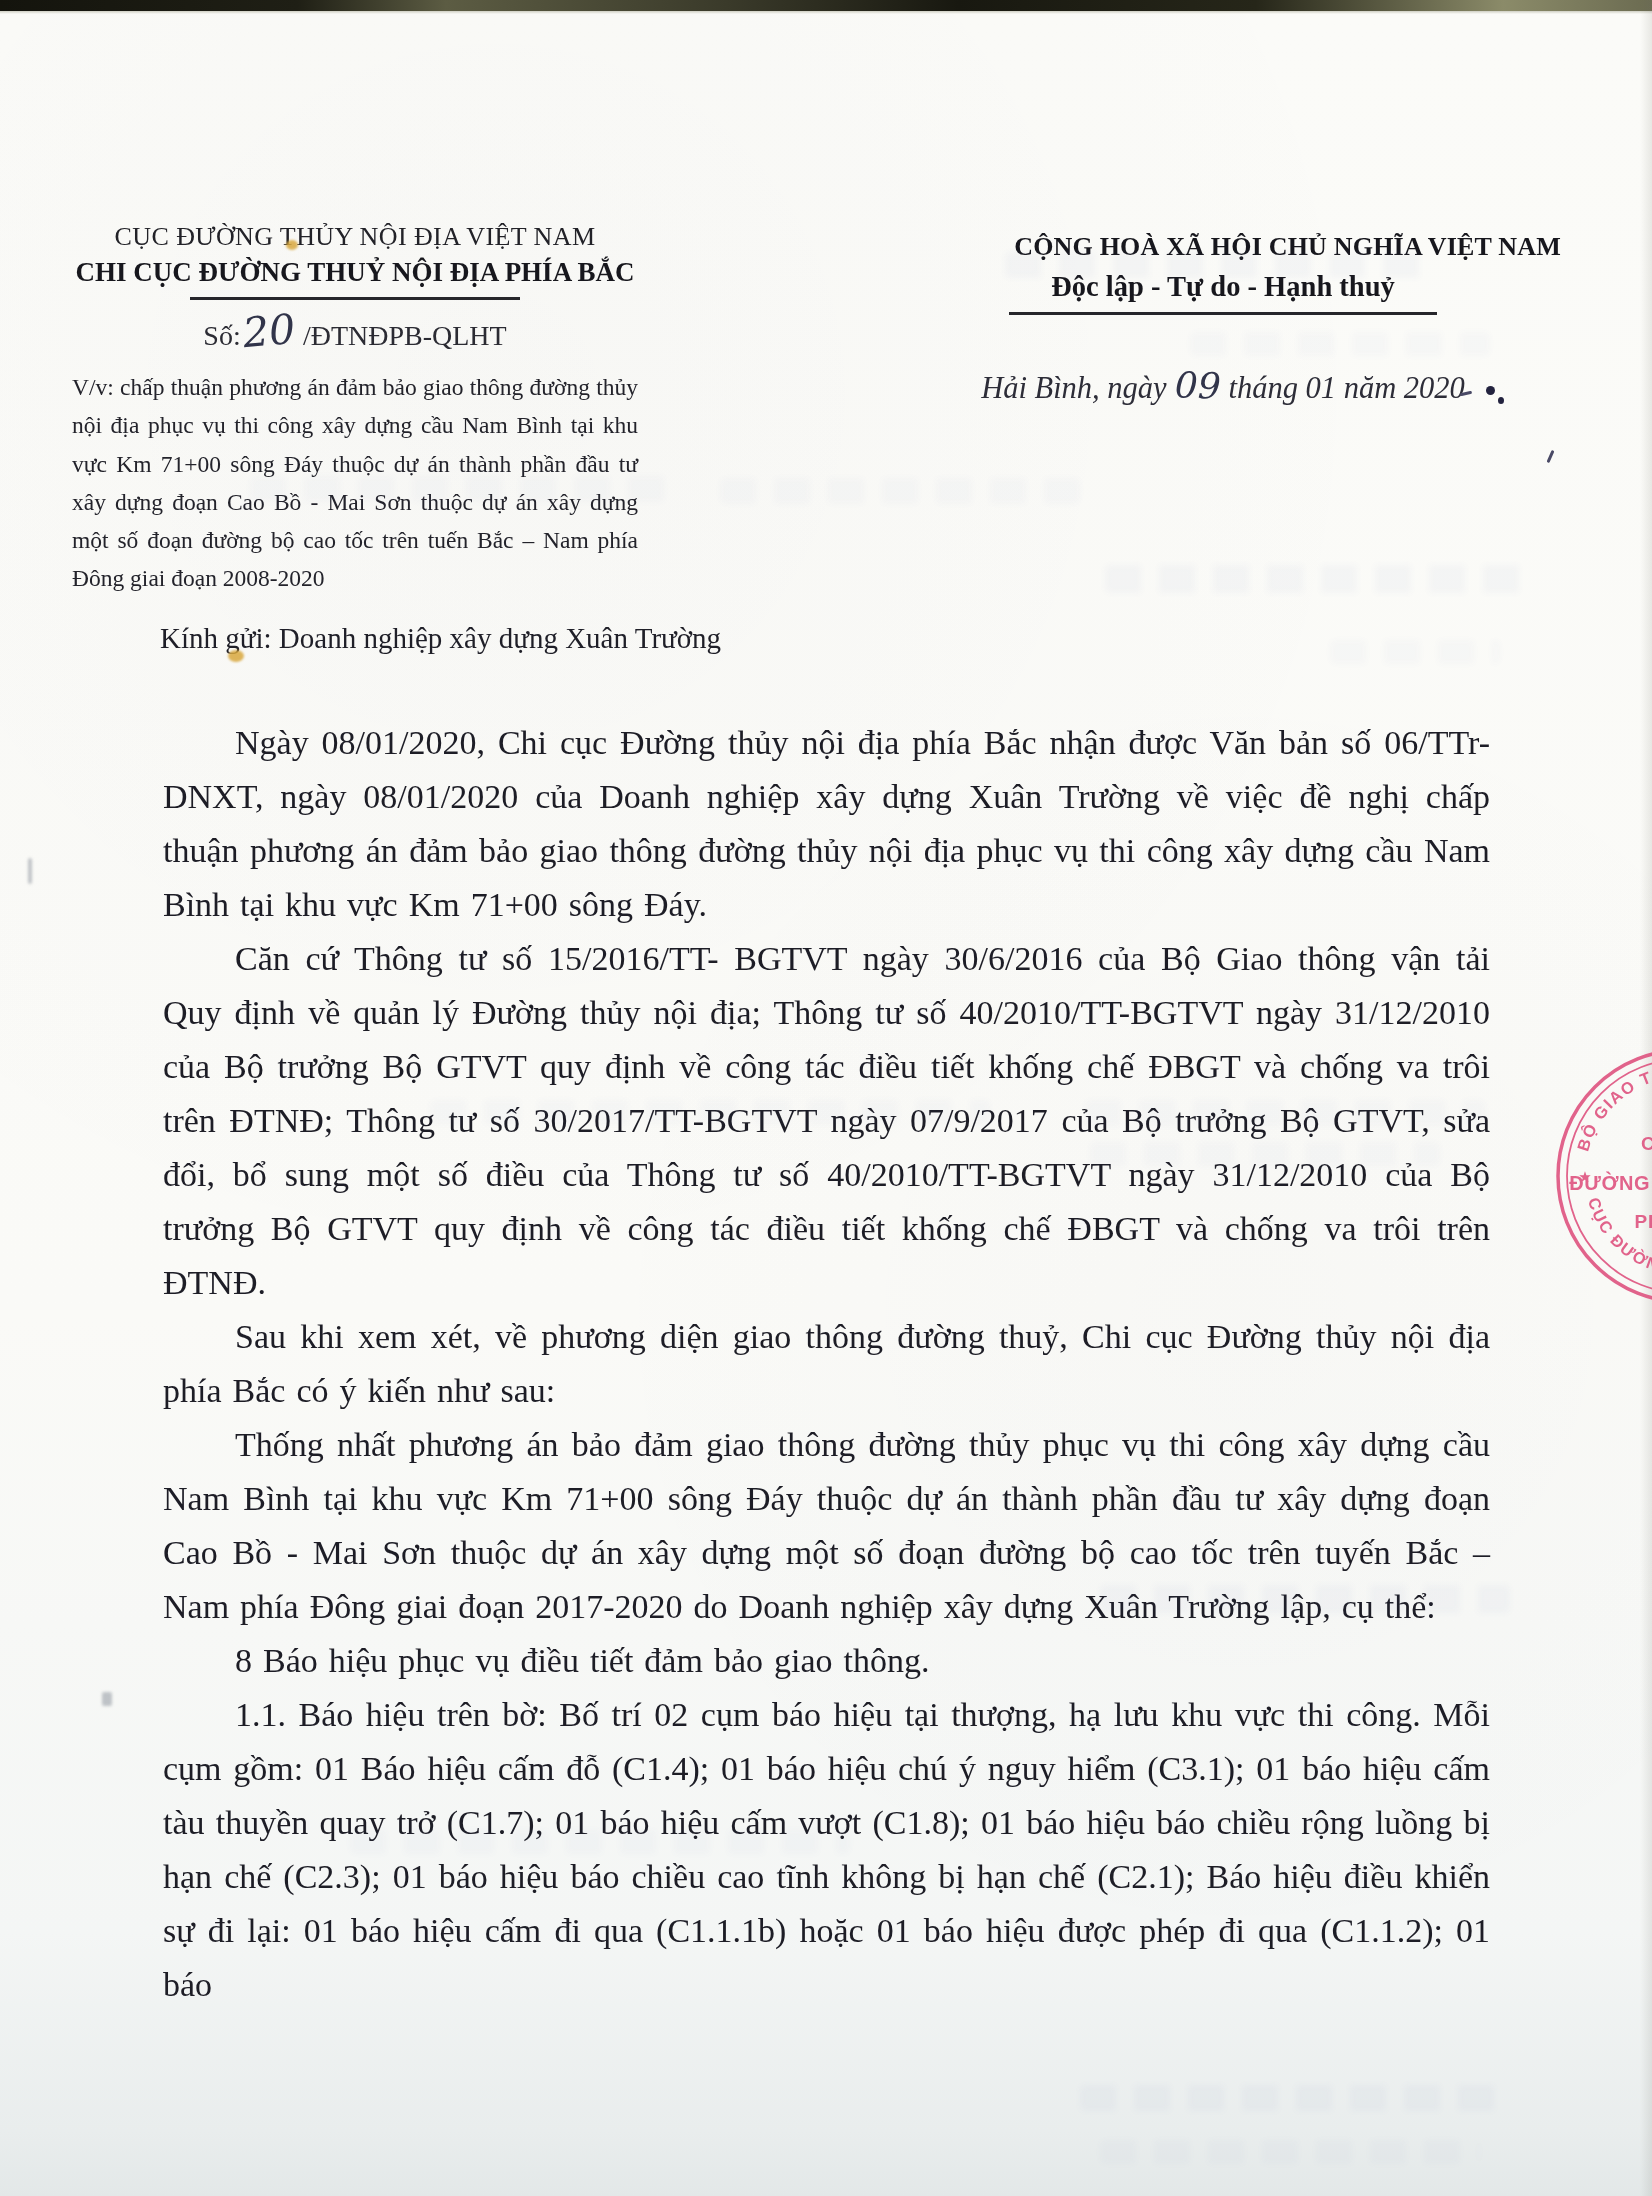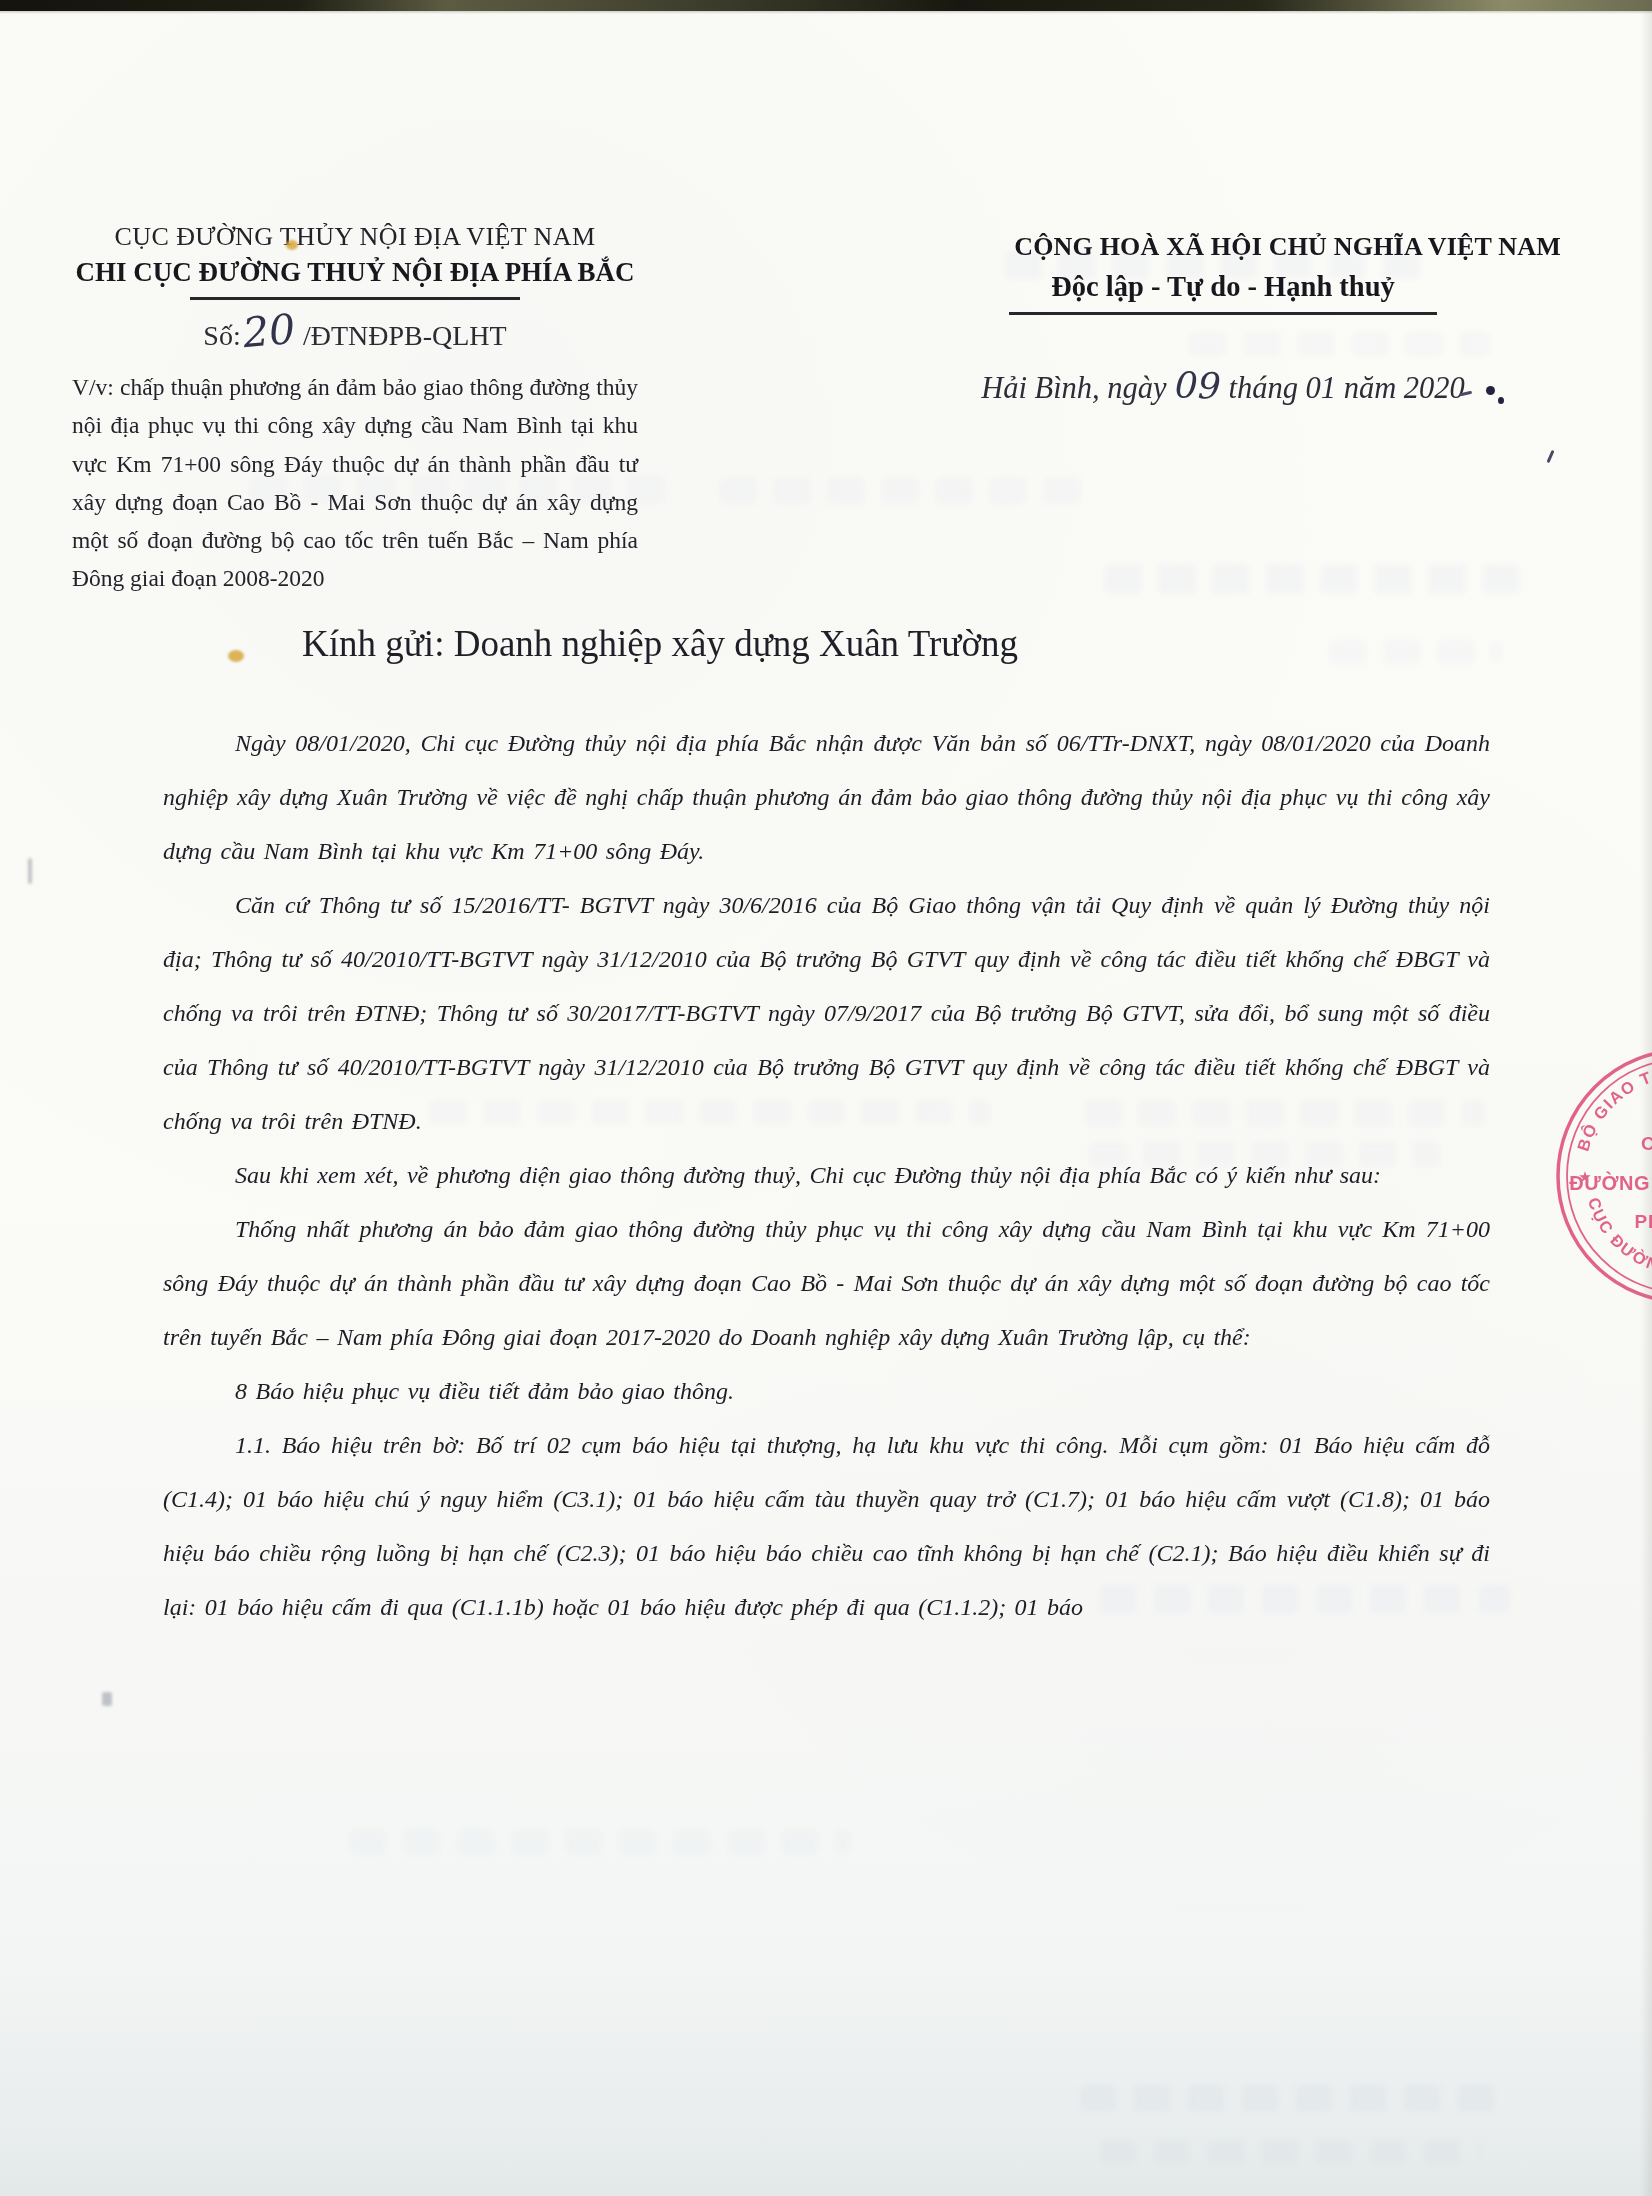--- a/index.html
+++ b/index.html
@@ -52,29 +52,29 @@
   }
   .country{font-size:26px;font-weight:bold;letter-spacing:.2px;color:#17171d;white-space:nowrap;text-align:right;}
   .motto{font-size:28.5px;font-weight:bold;color:#17171d;margin-top:9px;}
   .rule-right{width:428px;}
   .dateline{
     margin-top:56px;font-style:italic;font-size:30.5px;color:#2d2d38;white-space:nowrap;
   }
   .hand-day{font-size:36px;transform:rotate(2deg);margin:0 8px;}
 
   .salutation{
-    position:absolute;left:160px;top:622px;width:1000px;text-align:center;
-    font-size:37px;color:#1f1f28;
+    position:absolute;left:160px;top:622px;width:1000px;
+    font-size:29px;color:#1f1f28;
   }
 
   
   .body-text{
     position:absolute;left:163px;top:716px;width:1327px;
-    font-size:24px;line-height:54px;text-align:justify;text-justify:inter-word;
-    color:#1d1d26;word-spacing:2.5px;font-style:italic;
+    font-size:34px;line-height:54px;text-align:justify;text-justify:inter-word;
+    color:#1d1d26;word-spacing:2.5px;
   }
   .body-text p{margin:0;text-indent:72px;}
 
   
   .stamp{position:absolute;left:1548px;top:1038px;opacity:.88;filter:blur(.4px);}
   .stamp text{fill:#de4f7d;font-family:"Liberation Sans","DejaVu Sans",sans-serif;font-weight:bold;}
   .stamp .ring{font-size:16.5px;letter-spacing:1.6px;}
   .stamp .star{font-size:15px;}
   .stamp .c1{font-size:19px;letter-spacing:1px;}
   .stamp .c2{font-size:20px;letter-spacing:.6px;}

